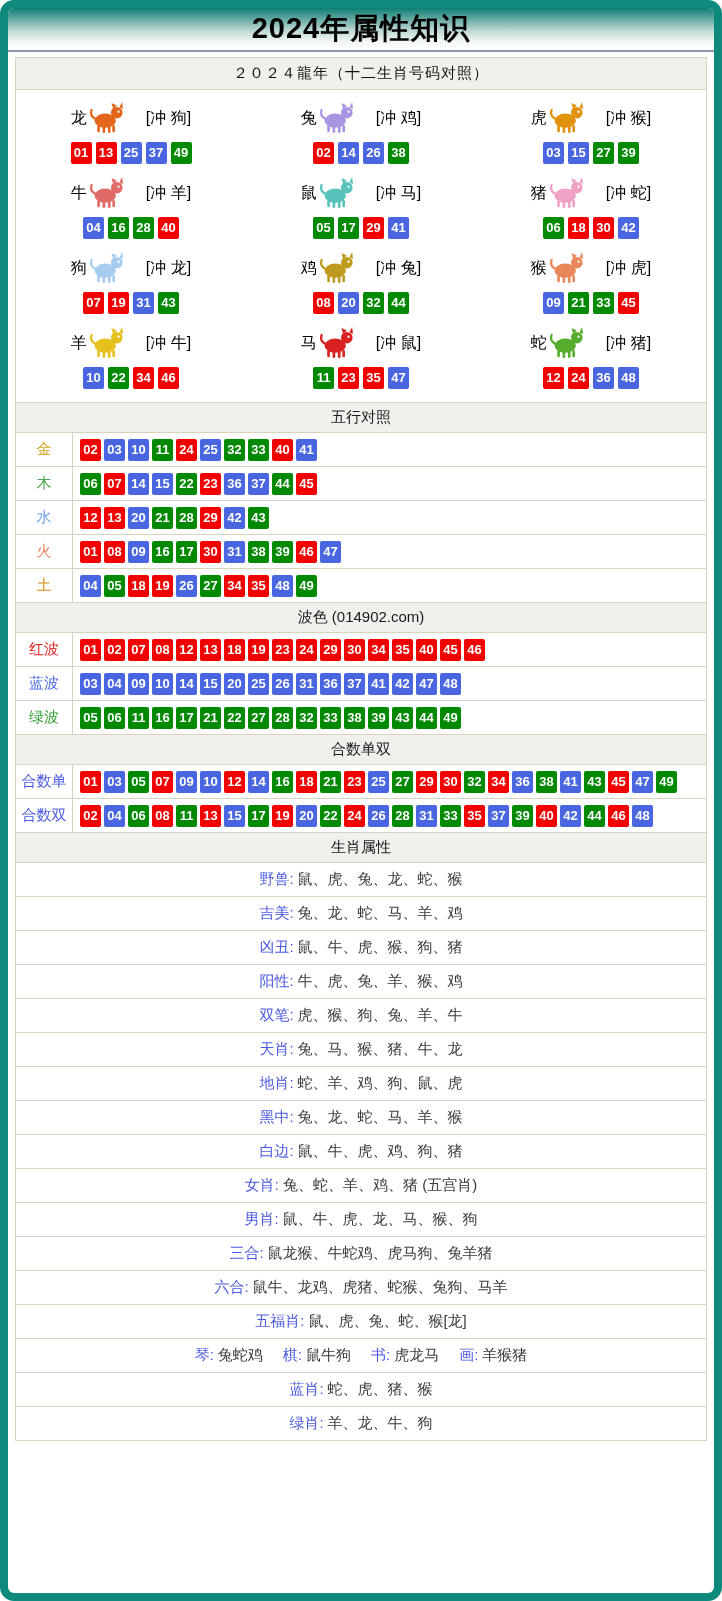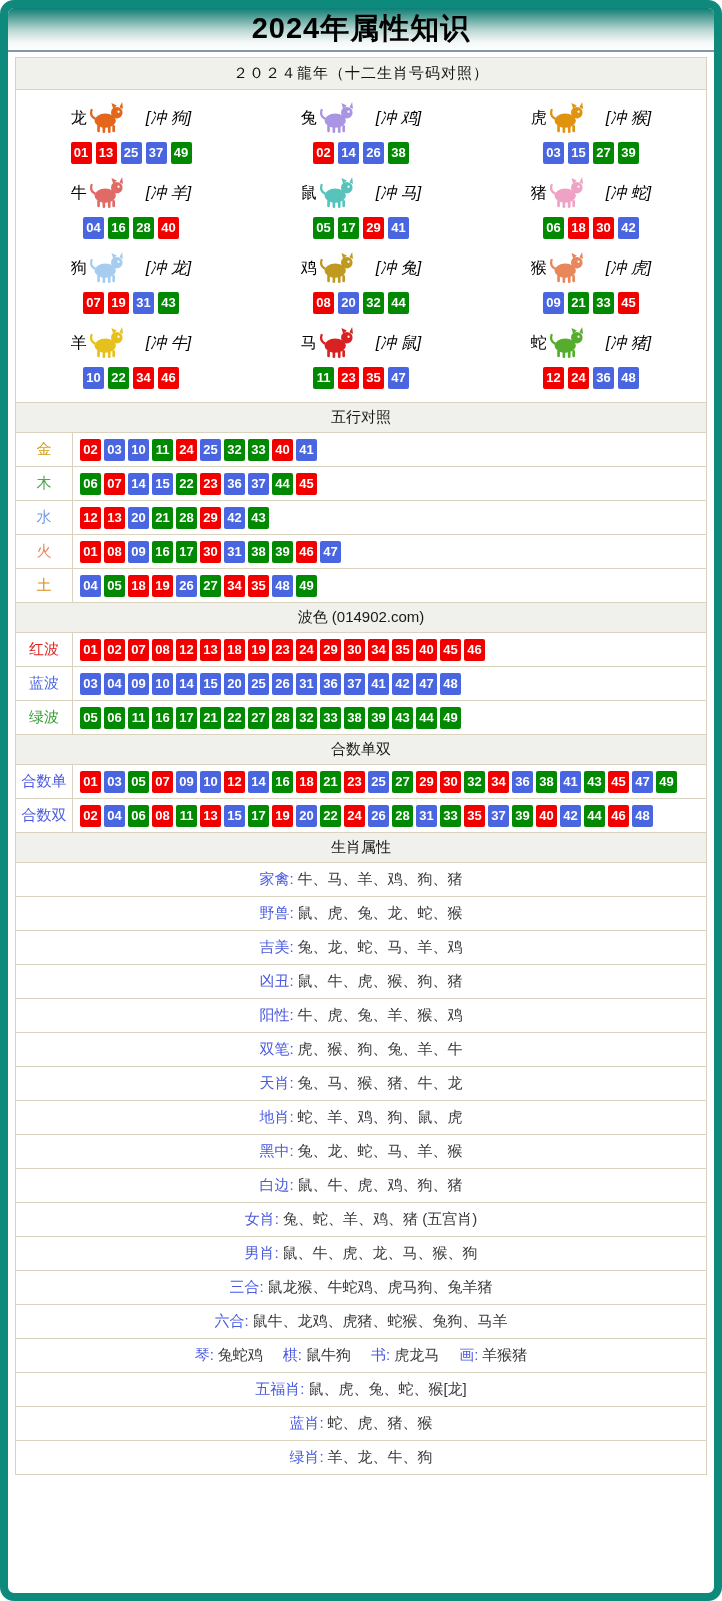--- a/index.html
+++ b/index.html
@@ -25,21 +25,21 @@
     font-size:15px; color:#111; letter-spacing:1px;
   }
   .zodiac-grid {
     border-top:1px solid #d9d2be;
     display:grid; grid-template-columns:repeat(3,1fr);
     padding:4px 0 8px 0; background:#fff;
   }
   .zcell { text-align:center; padding:3px 0 5px 0; }
   .zhead { display:flex; align-items:center; justify-content:center; height:42px; font-size:16px; color:#000; }
   .zname { margin-right:1px; }
-  .zclash { margin-left:20px;font-style:italic; }
+  .zclash { margin-left:20px; }
   .zicon { display:inline-flex; margin:0 1px; }
   .zballs { margin-top:3px; display:flex; justify-content:center; gap:4px; }
   .section-header {
     border-top:1px solid #d9d2be; background:#f0f0ec; height:30px;
     display:flex; align-items:center; justify-content:center;
     font-size:15px; color:#1a1a1a;
   }
   .num-row { display:flex; align-items:stretch; border-top:1px solid #d9d2be; background:#fff; }
   .row-label {
     flex:0 0 57px; display:flex; align-items:center; justify-content:center;
@@ -587,23 +587,20 @@
               <span class="ball" style="background: rgb(73, 102, 224);">42</span>
               <span class="ball" style="background: rgb(1, 137, 1);">44</span>
               <span class="ball" style="background: rgb(242, 0, 0);">46</span>
               <span class="ball" style="background: rgb(73, 102, 224);">48</span>
             </div>
           </div>
         </div>
       <div class="section-header">生肖属性</div>
       <div id="attr-rows">
           <div class="attr-row">
-            <span><span class="attr-label">家禽:</span><span class="attr-value">牛、马、羊、鸡、狗、猪</span></span>
-          </div>
-          <div class="attr-row">
             <span><span class="attr-label">野兽:</span><span class="attr-value">鼠、虎、兔、龙、蛇、猴</span></span>
           </div>
           <div class="attr-row">
             <span><span class="attr-label">吉美:</span><span class="attr-value">兔、龙、蛇、马、羊、鸡</span></span>
           </div>
           <div class="attr-row">
             <span><span class="attr-label">凶丑:</span><span class="attr-value">鼠、牛、虎、猴、狗、猪</span></span>
           </div>
           <div class="attr-row">
             <span><span class="attr-label">阳性:</span><span class="attr-value">牛、虎、兔、羊、猴、鸡</span></span>
@@ -627,29 +624,29 @@
             <span><span class="attr-label">女肖:</span><span class="attr-value">兔、蛇、羊、鸡、猪 (五宫肖)</span></span>
           </div>
           <div class="attr-row">
             <span><span class="attr-label">男肖:</span><span class="attr-value">鼠、牛、虎、龙、马、猴、狗</span></span>
           </div>
           <div class="attr-row">
             <span><span class="attr-label">三合:</span><span class="attr-value">鼠龙猴、牛蛇鸡、虎马狗、兔羊猪</span></span>
           </div>
           <div class="attr-row">
             <span><span class="attr-label">六合:</span><span class="attr-value">鼠牛、龙鸡、虎猪、蛇猴、兔狗、马羊</span></span>
+          </div>
+          <div class="attr-row">
+            <span><span class="attr-label">五福肖:</span><span class="attr-value">鼠、虎、兔、蛇、猴[龙]</span></span>
           </div>
           <div class="attr-row">
             <span><span class="attr-label">琴:</span><span class="attr-value">兔蛇鸡</span></span>
             <span><span class="attr-label">棋:</span><span class="attr-value">鼠牛狗</span></span>
             <span><span class="attr-label">书:</span><span class="attr-value">虎龙马</span></span>
             <span><span class="attr-label">画:</span><span class="attr-value">羊猴猪</span></span>
-          </div>
-          <div class="attr-row">
-            <span><span class="attr-label">五福肖:</span><span class="attr-value">鼠、虎、兔、蛇、猴[龙]</span></span>
           </div>
           <div class="attr-row">
             <span><span class="attr-label">蓝肖:</span><span class="attr-value">蛇、虎、猪、猴</span></span>
           </div>
           <div class="attr-row">
             <span><span class="attr-label">绿肖:</span><span class="attr-value">羊、龙、牛、狗</span></span>
           </div>
         </div>
     </div>
   </div>

